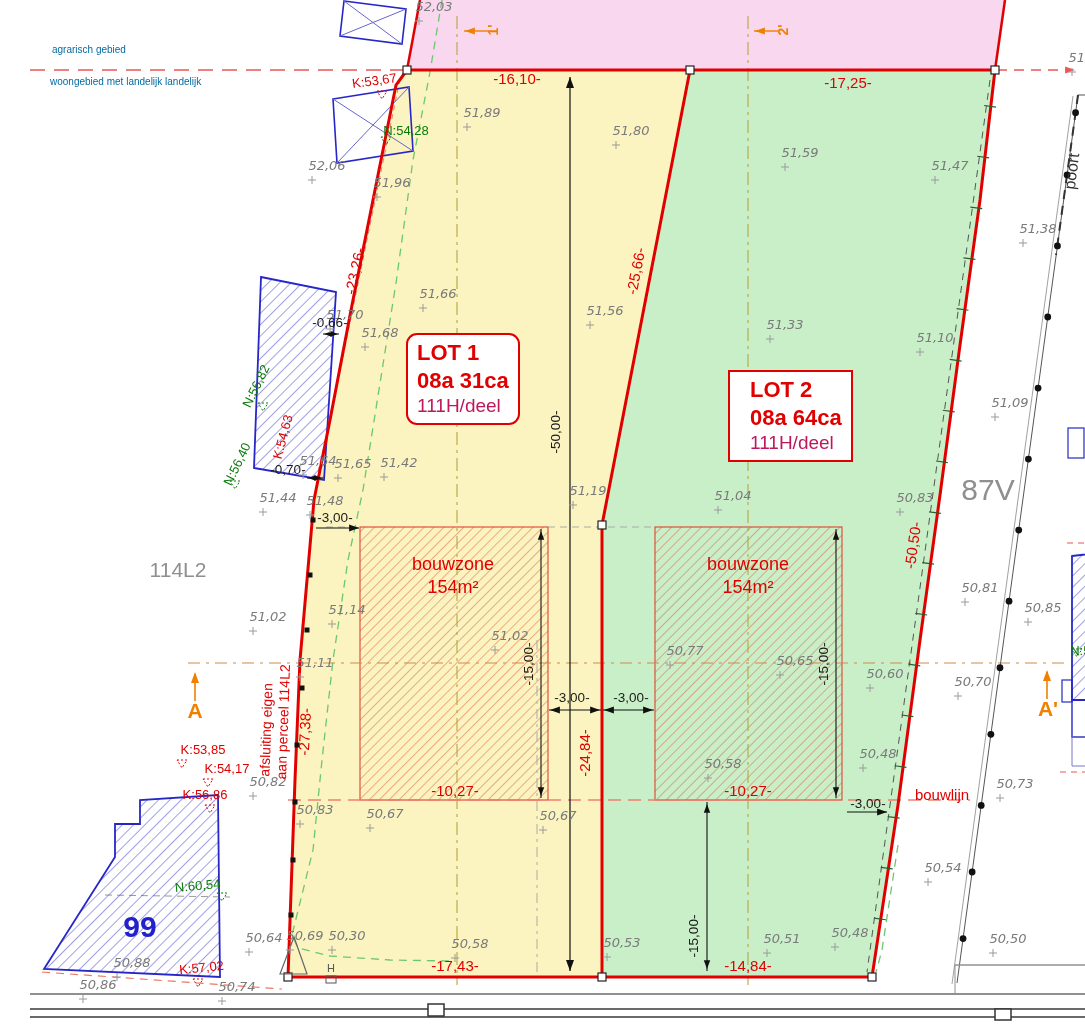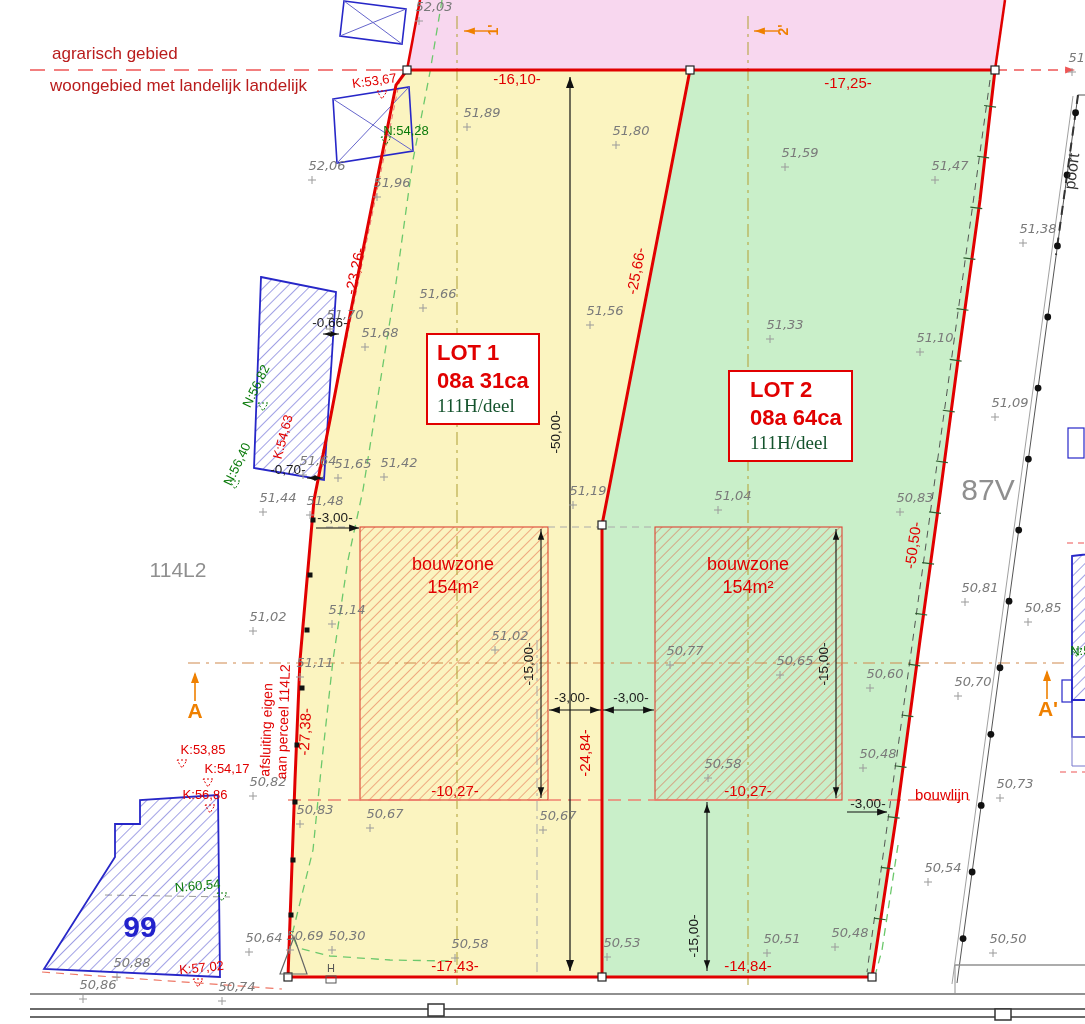--- a/index.html
+++ b/index.html
@@ -6,24 +6,24 @@
   #plan-wrap{position:relative;width:1085px;height:1024px;background:#fff;overflow:hidden;
              font-family:"Liberation Sans",sans-serif;margin-left:30px;}
   svg{position:absolute;left:0;top:0;}
   text{font-family:"Liberation Sans",sans-serif;}
   .elev{font:italic 13px "DejaVu Sans",sans-serif;fill:#7a7a7a;}
   .dimred{font:15px "Liberation Sans",sans-serif;fill:#e10000;}
   .dimblk{font:13.5px "Liberation Sans",sans-serif;fill:#1a1a1a;}
   .klab{font:13px "Liberation Sans",sans-serif;fill:#e10000;}
   .nlab{font:13px "Liberation Sans",sans-serif;fill:#0a7a0a;}
   .bz{font:18px "Liberation Sans",sans-serif;fill:#e10000;}
-  .zone-label{position:absolute;color:#b91c1c;font-size:17px;}
+  .zone-label{position:absolute;color:#0369a1;font-size:10px;}
   .lotbox{position:absolute;background:#fff;border:2px solid #e10000;padding:4px 9px 5px 9px;line-height:1.25;}
   .lot-name,.lot-area{font-weight:bold;font-size:22px;color:#e10000;}
-  .lot-parcel{font-size:19px;color:#14532d;font-family:Liberation Serif, serif;}
+  .lot-parcel{font-size:19px;color:#be185d;}
   .orange{fill:#ef8000;font-weight:bold;}
 </style>
 </head>
 <body>
 
 <div id="plan-wrap">
   <svg id="plan-svg" width="1085" height="1024" viewBox="0 0 1085 1024">
       <defs>
         <pattern id="hBlue" width="8" height="8" patternUnits="userSpaceOnUse" patternTransform="rotate(45)">
           <line x1="0" y1="0" x2="0" y2="8" stroke="#4444cc" stroke-width="1"></line>
@@ -495,21 +495,21 @@
       <text x="0" y="0" text-anchor="middle" transform="translate(1047,172) rotate(-83)" fill="#333333" style="font-size:16px;">poort</text>
       <text x="0" y="0" text-anchor="middle" transform="translate(912,800) rotate(0)" fill="#e10000" style="font-size:15px;">bouwlijn</text>
       <text x="0" y="0" text-anchor="middle" transform="translate(241,730) rotate(-88)" fill="#e10000" style="font-size:14px;">afsluiting eigen</text>
       <text x="0" y="0" text-anchor="middle" transform="translate(258,722) rotate(-88)" fill="#e10000" style="font-size:14px;">aan perceel 114L2</text>
       <text x="0" y="0" text-anchor="middle" transform="translate(301,972) rotate(0)" fill="#555555" style="font-size:11px;">H</text>
     </svg>
 
   <div class="zone-label" style="left:22px;top:44px;">agrarisch gebied</div>
   <div class="zone-label" style="left:20px;top:76px;">woongebied met landelijk landelijk</div>
 
-  <div class="lotbox" style="left:396px;top:333px;">
+  <div class="lotbox" style="left:376px;top:333px;border-radius:11px;">
     <div class="lot-name">LOT 1</div>
     <div class="lot-area">08a 31ca</div>
     <div class="lot-parcel">111H/deel</div>
   </div>
   <div class="lotbox" style="left:698px;top:370px;padding-left:20px;">
     <div class="lot-name">LOT 2</div>
     <div class="lot-area">08a 64ca</div>
     <div class="lot-parcel">111H/deel</div>
   </div>
 </div>

